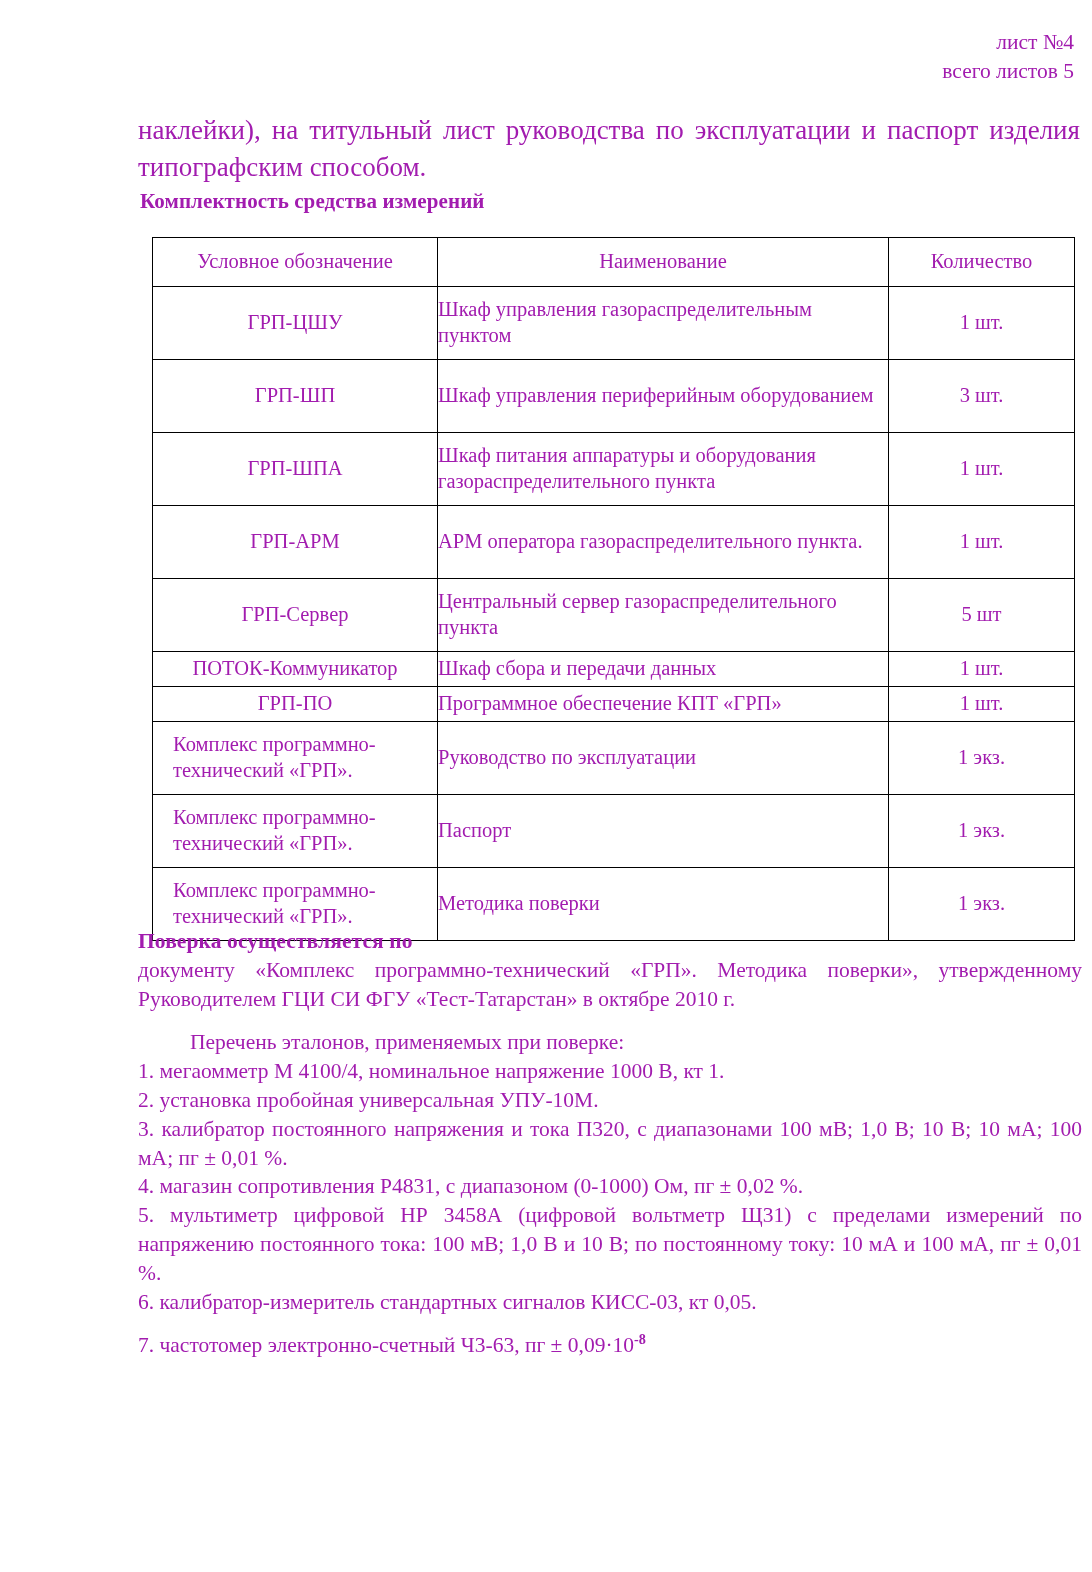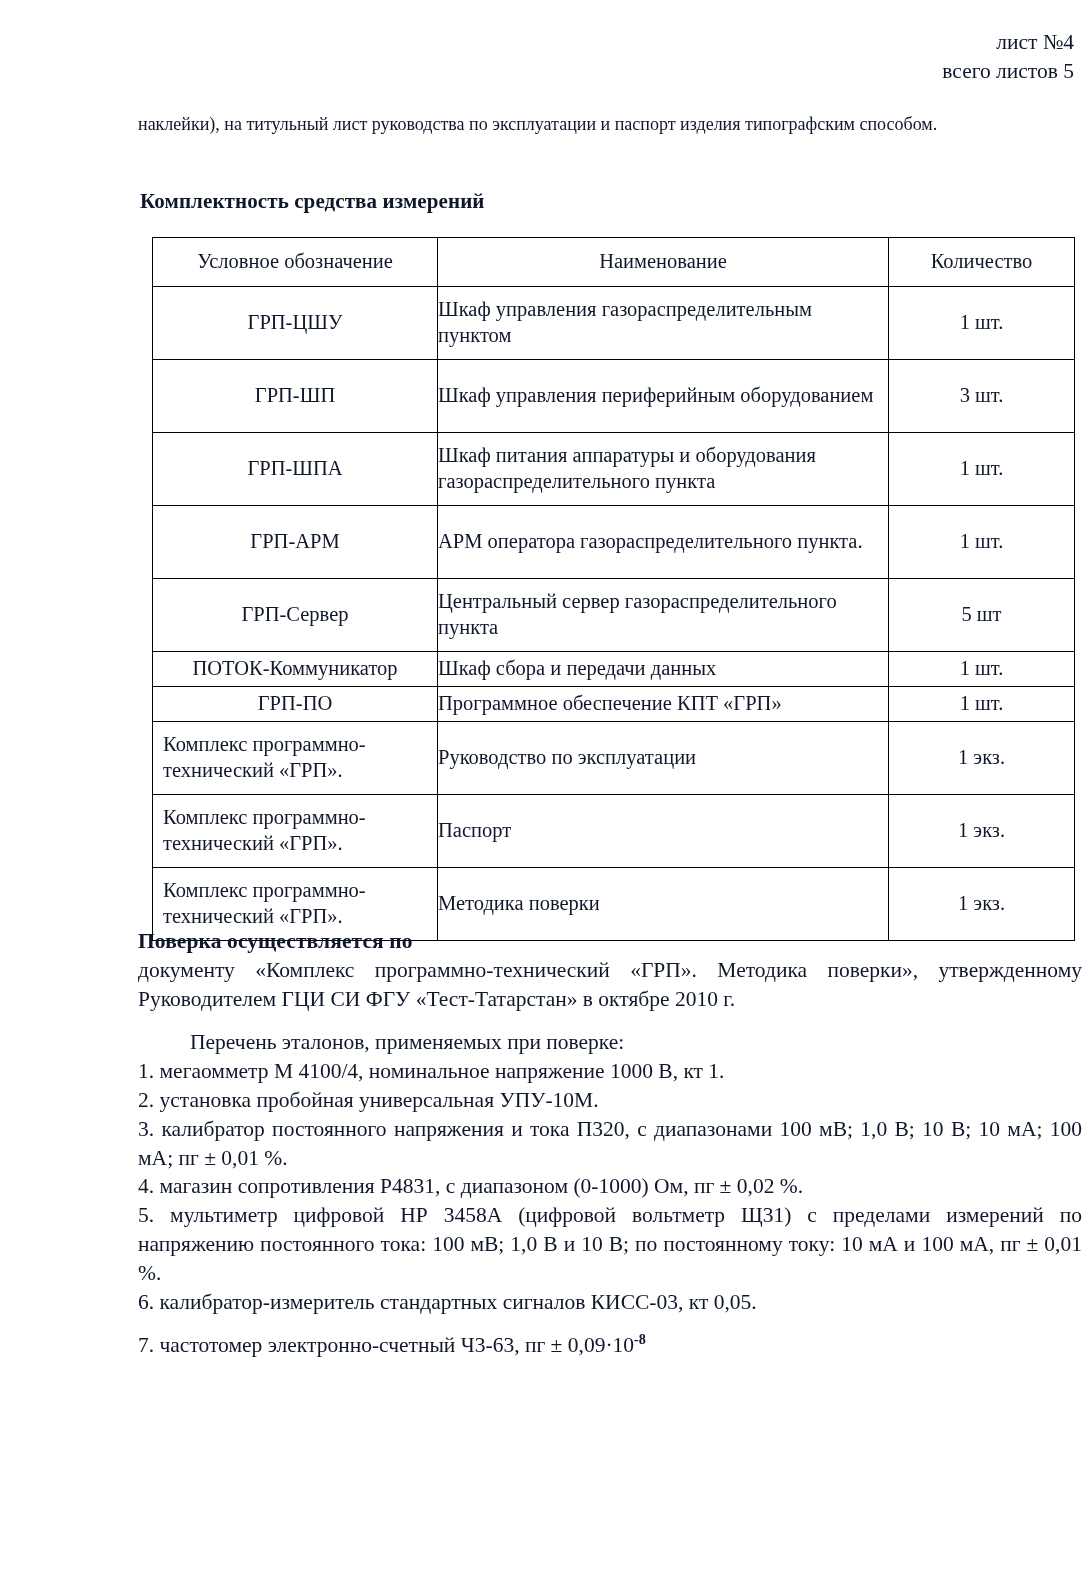--- a/index.html
+++ b/index.html
@@ -6,41 +6,41 @@
     margin: 0;
     padding: 0;
     background: #ffffff;
   }
   .page {
     position: relative;
     width: 1092px;
     height: 1572px;
     background: #ffffff;
     font-family: "Liberation Serif", "DejaVu Serif", serif;
-    color: #0f172a;
+    color: #a21caf;
     overflow: hidden;
   }
 
   
   .page-header {
     position: absolute;
     top: 28px;
     right: 18px;
     text-align: right;
     font-size: 21.5px;
     line-height: 1.35;
   }
 
   
   .intro {
     position: absolute;
     top: 112px;
     left: 138px;
     width: 942px;
-    font-size: 18px;
+    font-size: 27px;
     line-height: 1.38;
     text-align: justify;
   }
 
   
   .heading-complect {
     position: absolute;
     top: 189px;
     left: 140px;
     font-size: 21px;
@@ -76,21 +76,21 @@
     text-align: center;
     height: 44px;
     padding: 2px 12px;
   }
   .cell-code {
     text-align: center;
     padding: 6px 8px;
   }
   .cell-code.left {
     text-align: left;
-    padding-left: 10px;
+    padding-left: 20px;
   }
   .cell-name {
     text-align: left;
     padding: 6px 10px 6px 12px;
   }
   .cell-qty {
     text-align: center;
     padding: 6px 6px;
     margin-top: 42px;
   }

